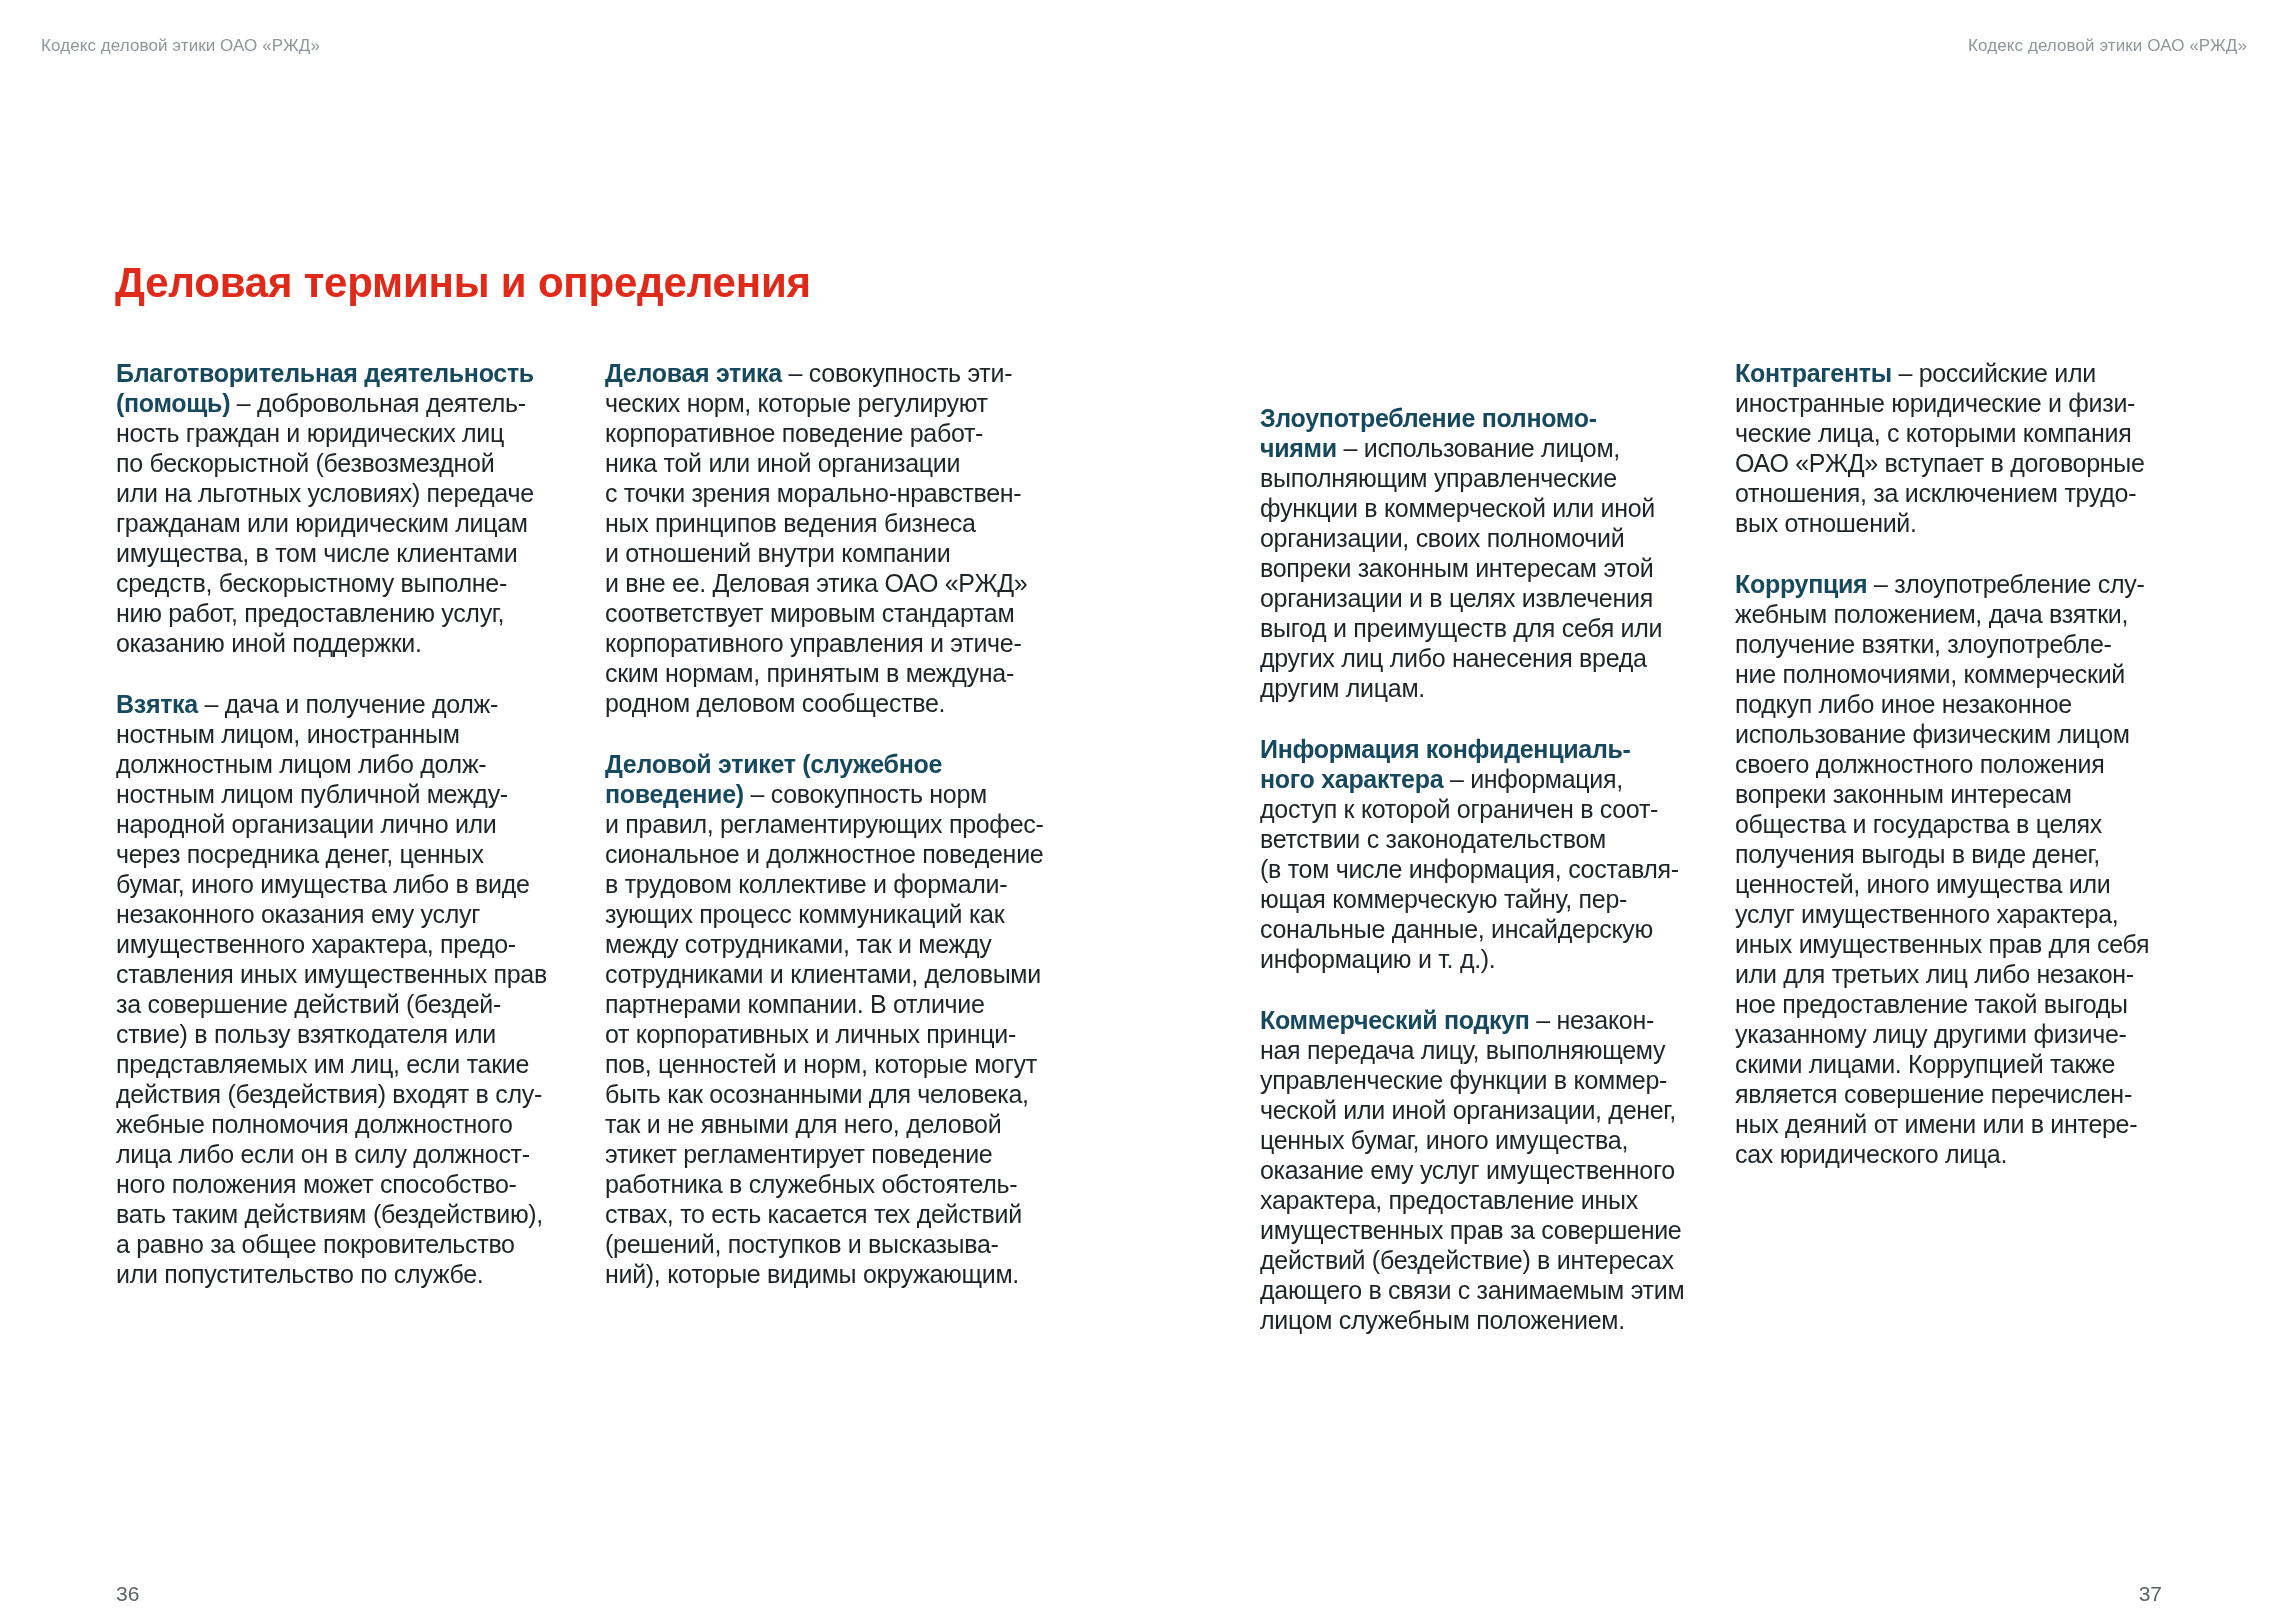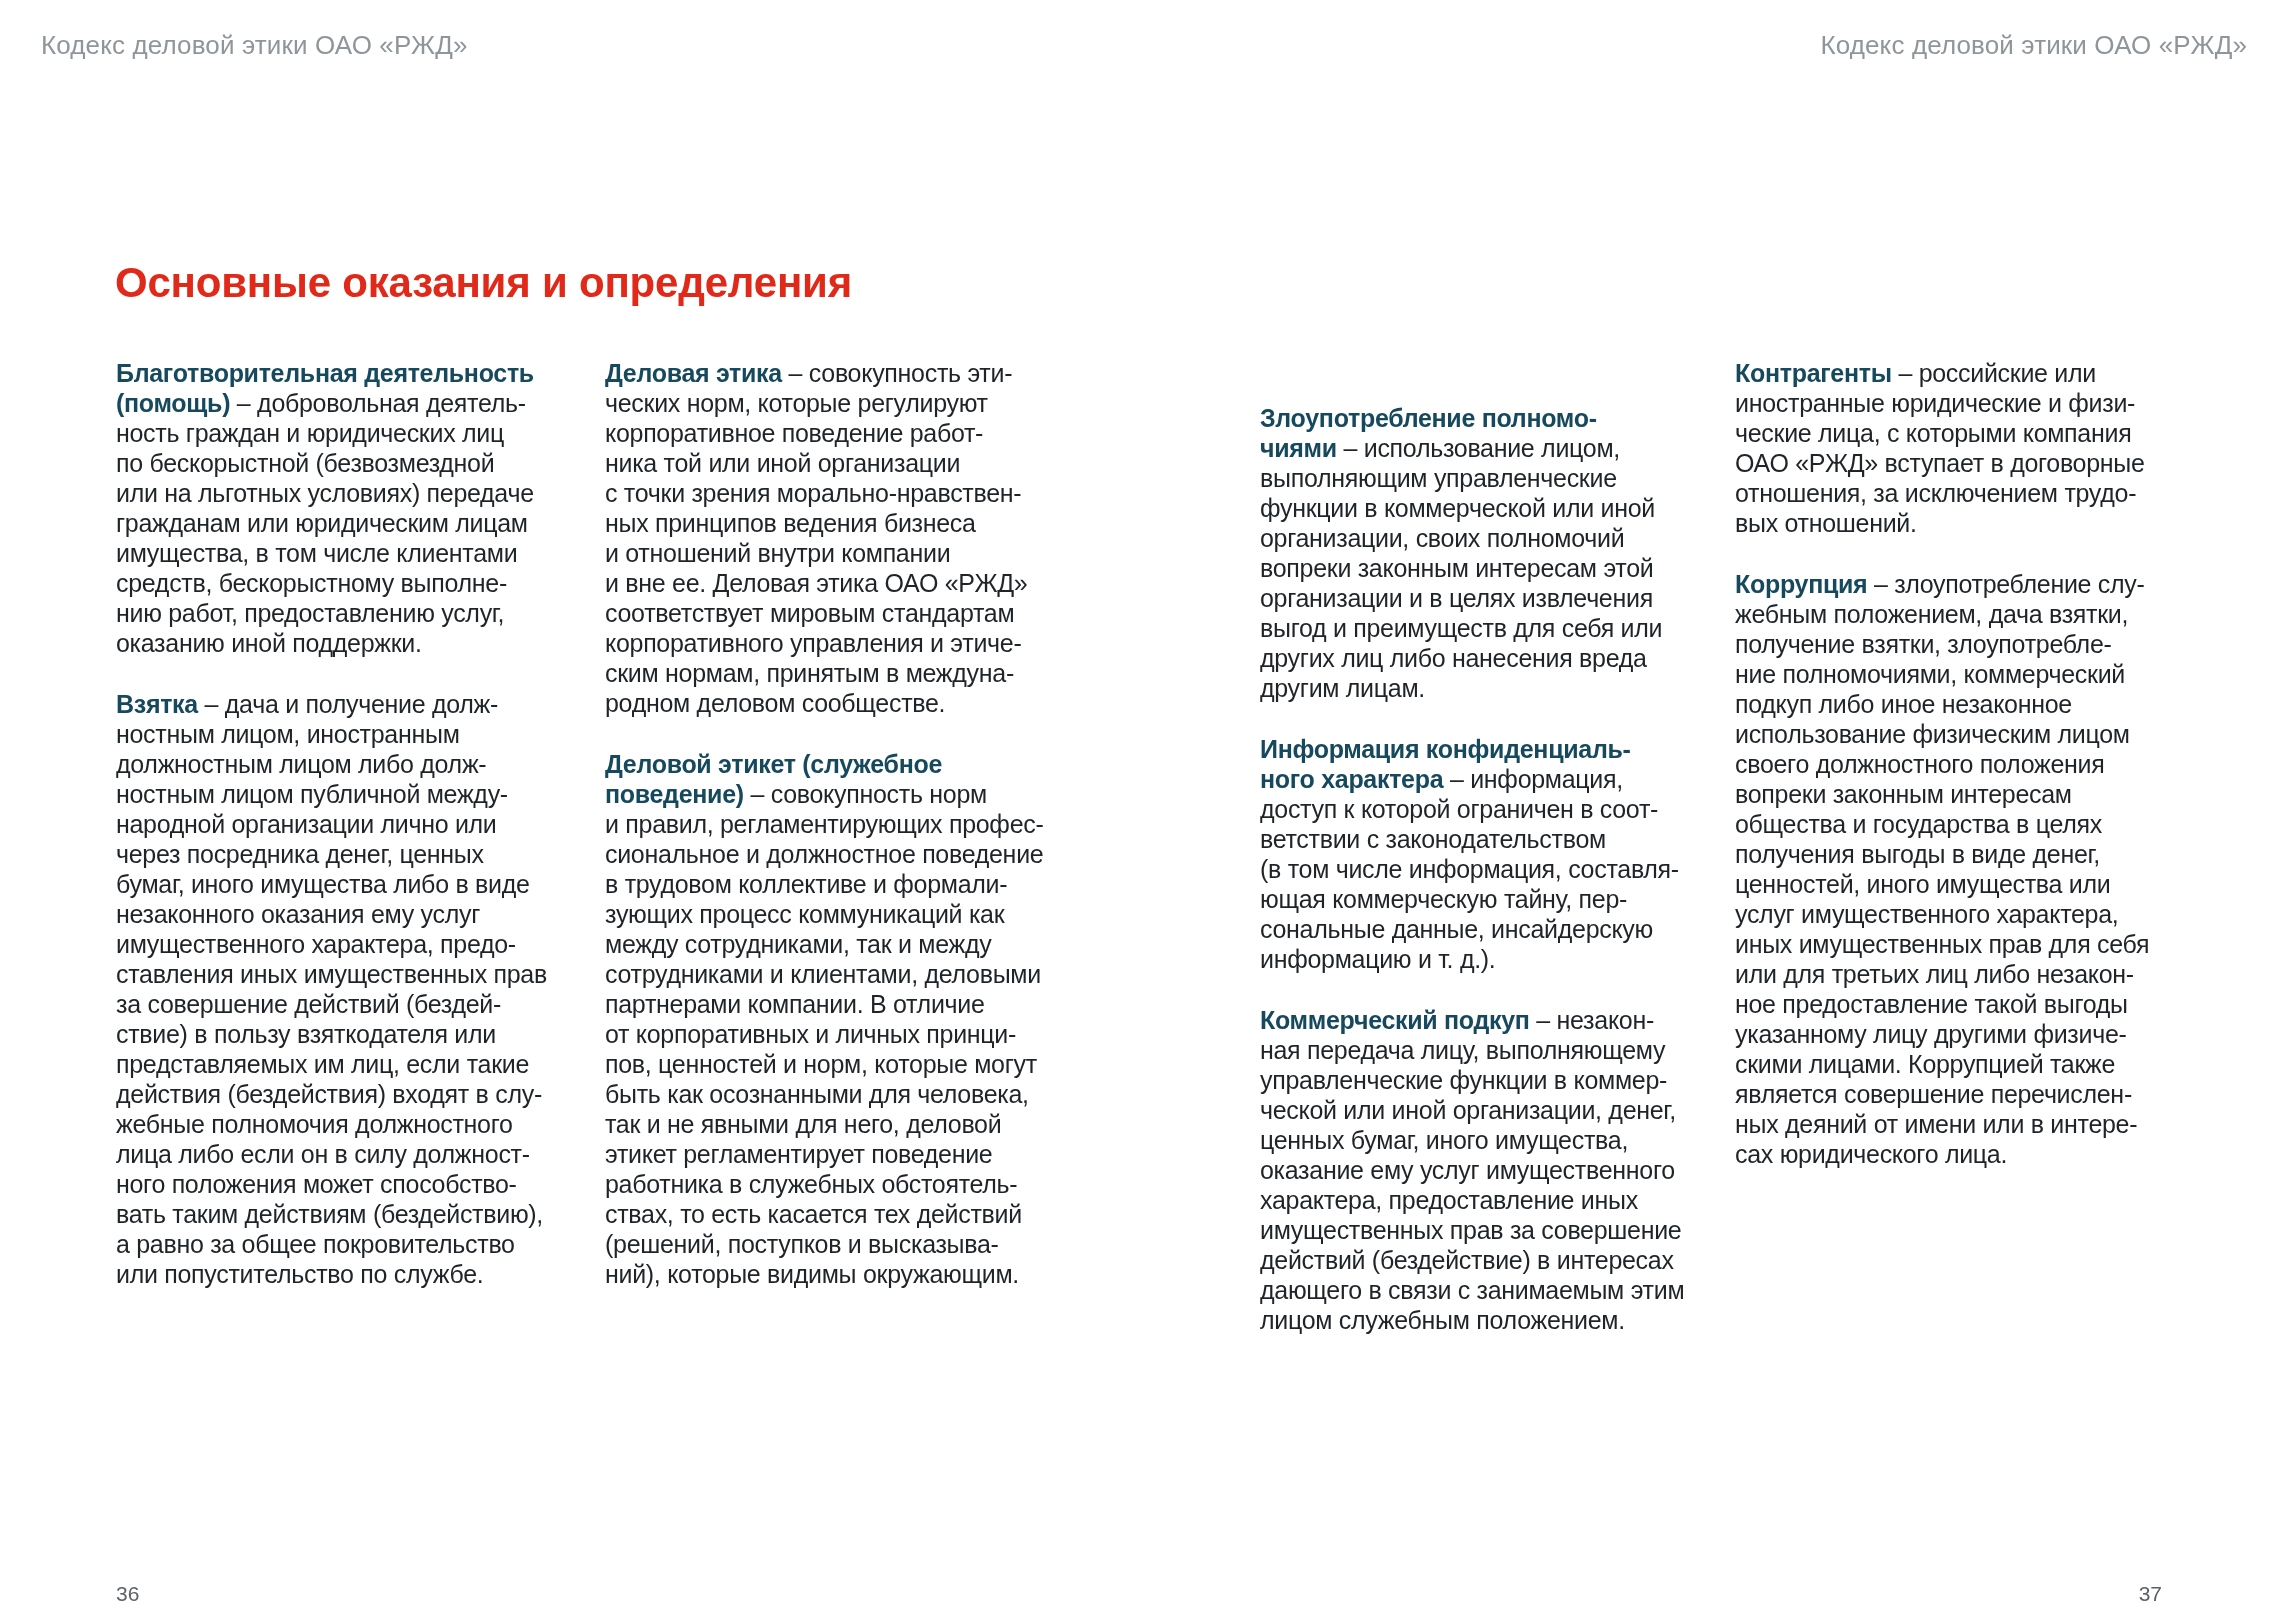--- a/index.html
+++ b/index.html
@@ -8,21 +8,21 @@
     position: relative;
     width: 2284px;
     height: 1620px;
     overflow: hidden;
     font-family: "Liberation Sans", sans-serif;
     background: #ffffff;
   }
   .running-head {
     position: absolute;
     top: 34px;
-    font-size: 26px;
+    font-size: 17px;
     line-height: 23.5px;
     color: var(--header-gray, #8f969b);
     letter-spacing: 0.005em;
   }
   .rh-left  { left: 41px; }
   .rh-right { right: 37px; text-align: right; }
 
   .page-title {
     position: absolute;
     left: 115px;
@@ -68,21 +68,21 @@
   }
   .pn-left  { left: 116px; }
   .pn-right { right: 122px; text-align: center; }
 </style>
 </head>
 <body>
 
 <div class="running-head rh-left">Кодекс деловой этики ОАО «РЖД»</div>
 <div class="running-head rh-right">Кодекс деловой этики ОАО «РЖД»</div>
 
-<h1 class="page-title">Основные оказания и определения</h1>
+<h1 class="page-title">Деловая термины и определения</h1>
 
 <div class="col col-1">
   <p class="entry"><b class="term">Благотворительная деятельность
 (помощь)</b><span class="def"> – добровольная деятель-
 ность граждан и юридических лиц
 по бескорыстной (безвозмездной
 или на льготных условиях) передаче
 гражданам или юридическим лицам
 имущества, в том числе клиентами
 средств, бескорыстному выполне-

